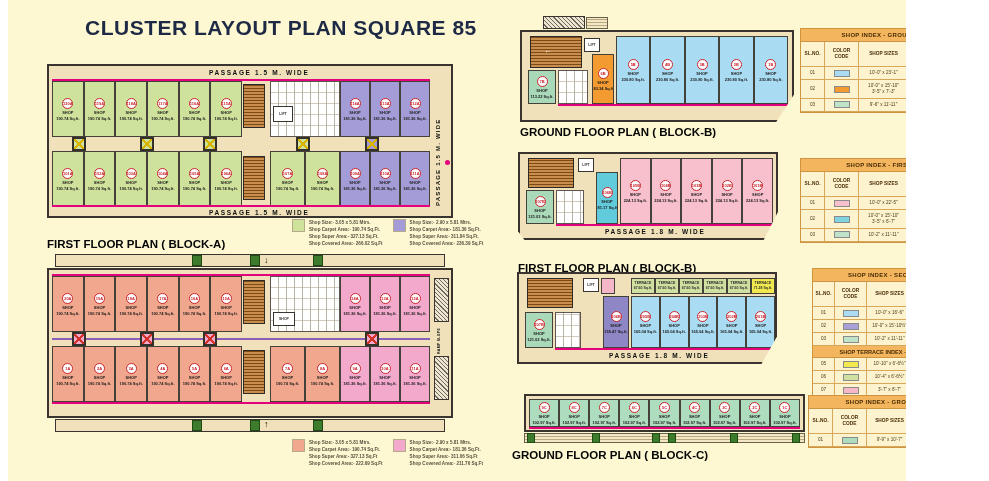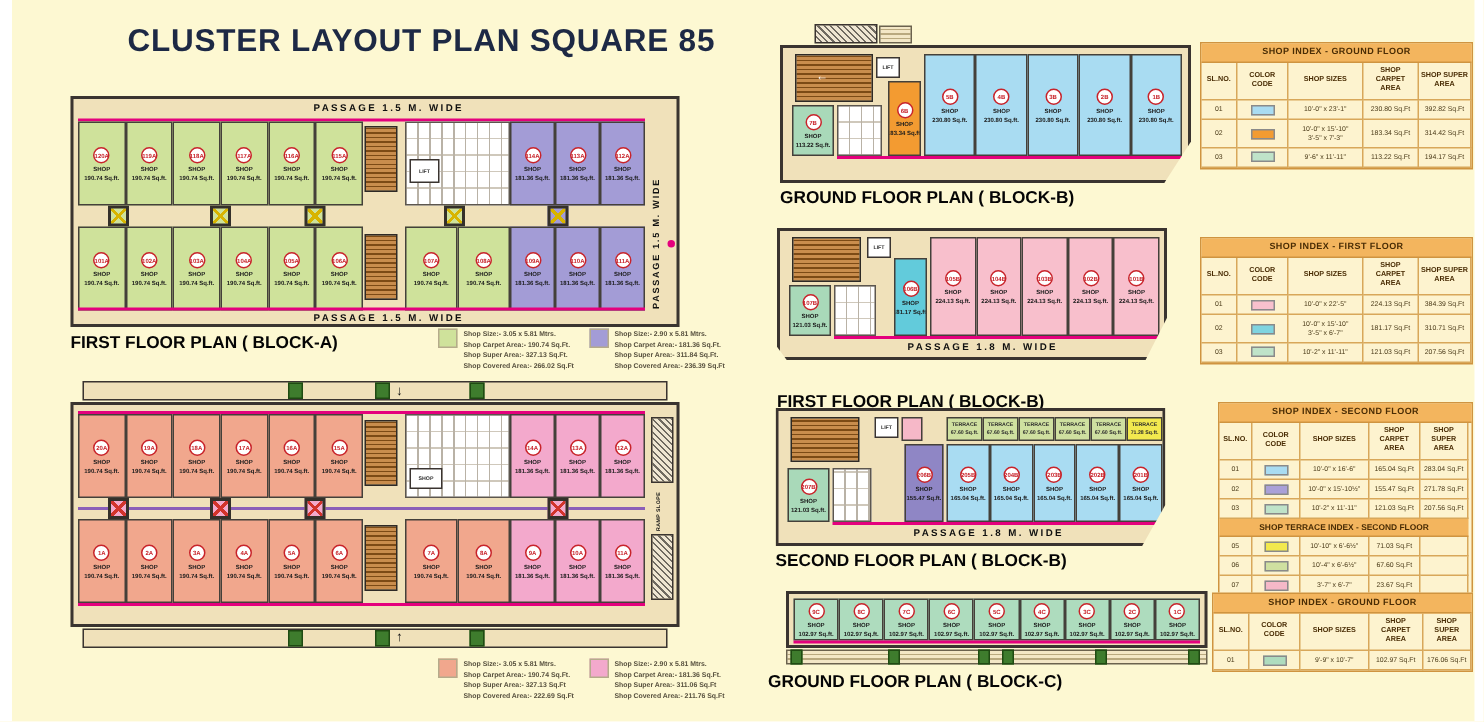--- a/index.html
+++ b/index.html
@@ -1,16 +1,16 @@
 <!DOCTYPE html>
 <html><head>
 <meta charset="utf-8">
 <style>
   html,body{margin:0;padding:0;background:#fff;font-family:"Liberation Sans",sans-serif}
-  .scene{position:relative;width:989px;height:481px;background:#fdf8d2;overflow:hidden}
+  .scene{position:relative;width:906px;height:481px;background:#fdf8d2;overflow:hidden}
   .abs{position:absolute}
   .margin{background:#fff}
   .title{font-size:21px;font-weight:800;color:#1d2945;letter-spacing:.5px;white-space:nowrap}
   .plan{background:#f0e1ba;border:2px solid #3a3430;box-sizing:border-box}
   .row{display:flex}
   .shop{flex:1;border:1px solid #44403a;box-sizing:border-box;display:flex;flex-direction:column;align-items:center;justify-content:center;gap:1px;min-width:0;overflow:hidden}
   .snum{width:11px;height:11px;border-radius:50%;background:#fff;border:1px solid #c8242b;color:#c8242b;font-size:4px;font-weight:700;display:flex;align-items:center;justify-content:center;flex:none;box-sizing:border-box}
   .stxt{font-size:4px;font-weight:700;color:#1c1c1c;text-align:center;line-height:1.25;white-space:nowrap}
   .ptxt{font-size:6.5px;font-weight:700;color:#101010;letter-spacing:1.6px;white-space:nowrap}
   .vtxt{writing-mode:vertical-rl;transform:rotate(180deg);letter-spacing:1.2px}
@@ -172,21 +172,21 @@
           <div class="stxt">SHOP</div>
           <div class="stxt">181.36 Sq.ft.</div>
         </div>
       </div>
     <div class="abs xbox" style="left:316px;top:71px;--xc:#d8b400;--xb:#a39cd6"></div>
     <div class="abs mline" style="left:3px;top:139px;width:378px;height:2px"></div>
     <div class="abs ptxt" style="left:160px;top:143px">PASSAGE 1.5 M. WIDE</div>
     <div class="abs ptxt vtxt" style="left:386px;top:30px;height:110px;font-size:6px">PASSAGE 1.5 M. WIDE</div>
     <div class="abs dot" style="left:396px;top:94px"></div>
   </div>
-  <div class="abs planlbl" style="left:47px;top:223px">FIRST FLOOR PLAN ( BLOCK-A)</div>
+  <div class="abs planlbl" style="left:47px;top:238px">FIRST FLOOR PLAN ( BLOCK-A)</div>
   <div class="abs legend" id="lg1" style="left:292px;top:219px">
       <div class="lgitem">
         <div class="lgsw" style="background: rgb(207, 226, 155);"></div>
         <div class="lgtxt">
           <div>Shop Size:- 3.05 x 5.81 Mtrs.</div>
           <div>Shop Carpet Area:- 190.74 Sq.Ft.</div>
           <div>Shop Super Area:- 327.13 Sq.Ft.</div>
           <div>Shop Covered Area:- 266.02 Sq.Ft</div>
         </div>
       </div>
@@ -531,21 +531,20 @@
         </div>
         <div class="shop" style="background: rgb(169, 220, 242);">
           <div class="snum">201B</div>
           <div class="stxt">SHOP</div>
           <div class="stxt">165.04 Sq.ft.</div>
         </div>
       </div>
     <div class="abs mline" style="left:36px;top:74px;width:220px;height:2px"></div>
     <div class="abs ptxt" style="left:90px;top:78px">PASSAGE 1.8 M. WIDE</div>
   </div>
-  <div class="abs planlbl" style="left:517px;top:368px">SECOND FLOOR PLAN ( BLOCK-B)</div>
 
   <div class="abs plan" style="left:524px;top:394px;width:281px;height:38px">
     <div class="abs row" id="gc-row" style="left:3px;top:3px;width:271px;height:28px">
         <div class="shop" style="background: rgb(174, 220, 190);">
           <div class="snum">9C</div>
           <div class="stxt">SHOP</div>
           <div class="stxt">102.97 Sq.ft.</div>
         </div>
         <div class="shop" style="background: rgb(174, 220, 190);">
           <div class="snum">8C</div>

